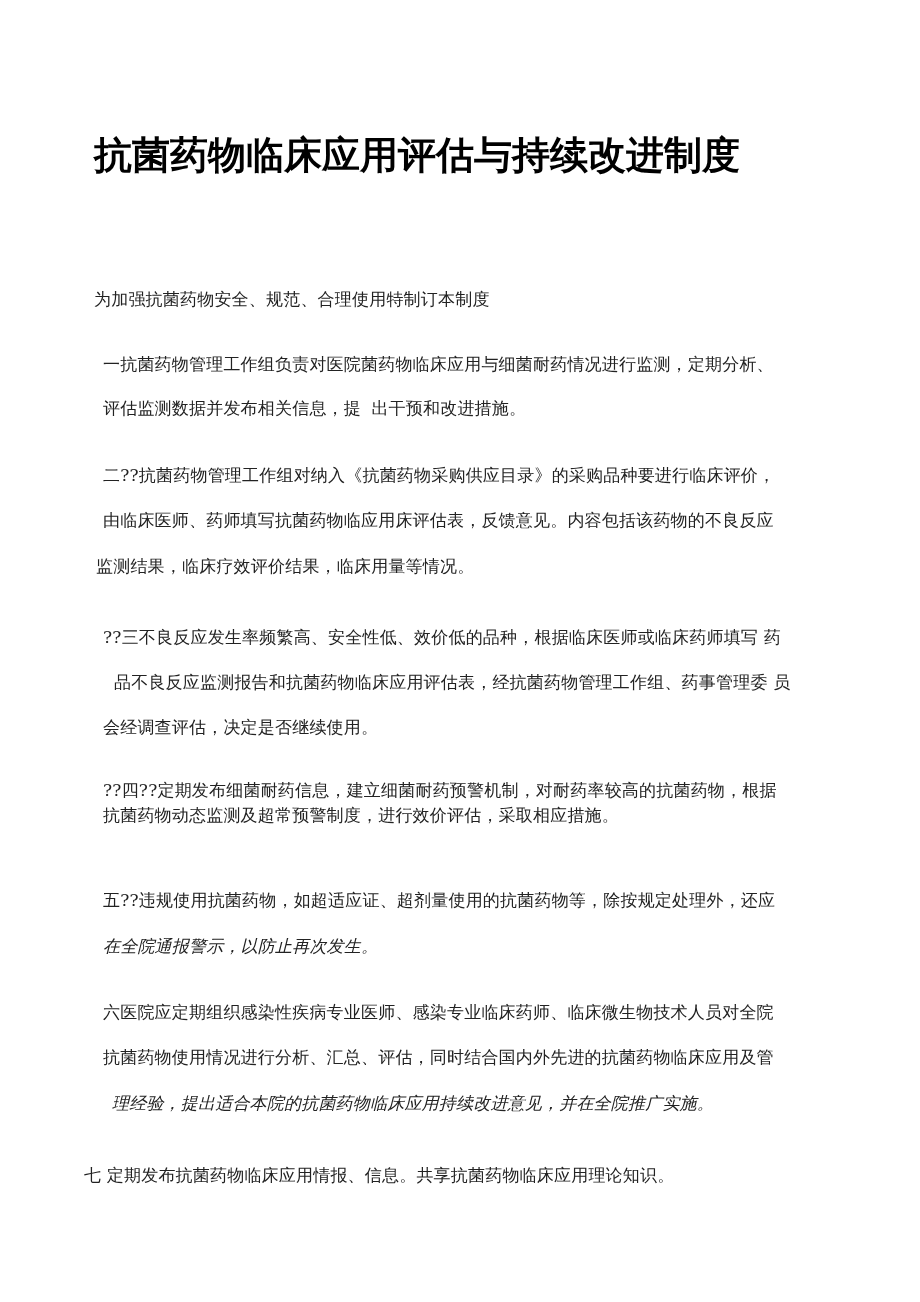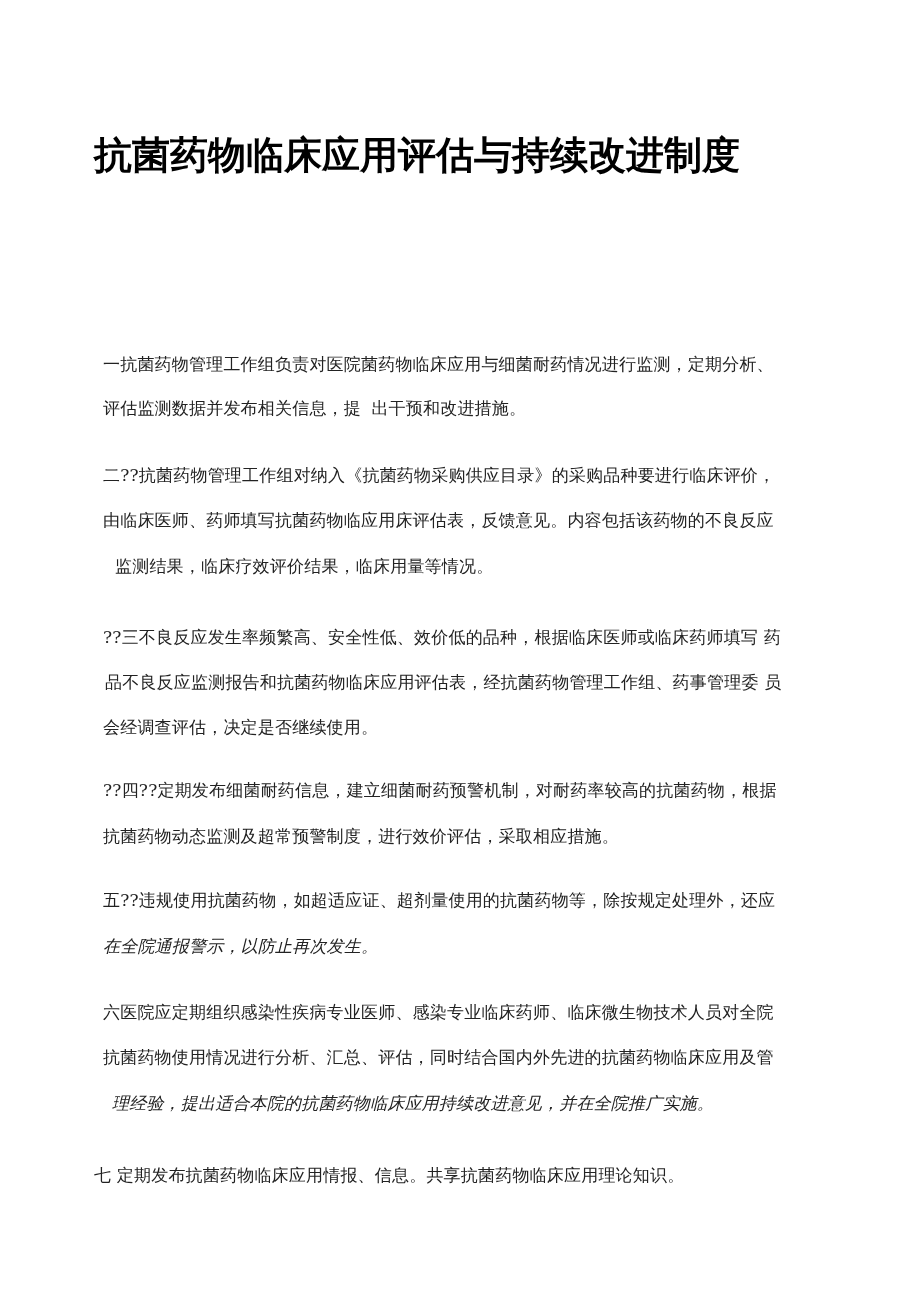--- a/index.html
+++ b/index.html
@@ -44,51 +44,52 @@
       letter-spacing: 0.2px;
     }
   </style>
 </head>
 <body>
 
 <div class="page">
 
   <div class="title">抗菌药物临床应用评估与持续改进制度</div>
 
+  <div class="line" style="left:94px; top:242px;">为加强抗菌药物安全、规范、合理使用特制订本制度</div>
 
   <div>
     <div class="line" style="left:103px; top:307px;">一抗菌药物管理工作组负责对医院菌药物临床应用与细菌耐药情况进行监测，定期分析、</div>
     <div class="line" style="left:103px; top:353px;font-family:Liberation Mono, monospace;">评估监测数据并发布相关信息，提  出干预和改进措施。</div>
   </div>
 
   <div>
     <div class="line" style="left:103px; top:418px;">二??抗菌药物管理工作组对纳入《抗菌药物采购供应目录》的采购品种要进行临床评价，</div>
     <div class="line" style="left:103px; top:463px;text-align:center;">由临床医师、药师填写抗菌药物临应用床评估表，反馈意见。内容包括该药物的不良反应</div>
-    <div class="line" style="left:115px; top:509px;">监测结果，临床疗效评价结果，临床用量等情况。</div>
+    <div class="line" style="left:96px; top:509px;">监测结果，临床疗效评价结果，临床用量等情况。</div>
   </div>
 
   <div>
     <div class="line" style="left:103px; top:580px;">??三不良反应发生率频繁高、安全性低、效价低的品种，根据临床医师或临床药师填写  药</div>
-    <div class="line" style="left:105px; top:625px;">品不良反应监测报告和抗菌药物临床应用评估表，经抗菌药物管理工作组、药事管理委  员</div>
+    <div class="line" style="left:114px; top:625px;">品不良反应监测报告和抗菌药物临床应用评估表，经抗菌药物管理工作组、药事管理委  员</div>
     <div class="line" style="left:103px; top:670px;">会经调查评估，决定是否继续使用。</div>
   </div>
 
   <div>
     <div class="line" style="left:103px; top:733px;">??四??定期发布细菌耐药信息，建立细菌耐药预警机制，对耐药率较高的抗菌药物，根据</div>
-    <div class="line" style="left:103px; top:779px;">抗菌药物动态监测及超常预警制度，进行效价评估，采取相应措施。</div>
+    <div class="line" style="left:103px; top:758px;">抗菌药物动态监测及超常预警制度，进行效价评估，采取相应措施。</div>
   </div>
 
   <div>
     <div class="line" style="left:103px; top:843px;">五??违规使用抗菌药物，如超适应证、超剂量使用的抗菌药物等，除按规定处理外，还应</div>
     <div class="line" style="left:103px; top:889px;font-style:italic;">在全院通报警示，以防止再次发生。</div>
   </div>
 
   <div>
     <div class="line" style="left:103px; top:955px;">六医院应定期组织感染性疾病专业医师、感染专业临床药师、临床微生物技术人员对全院</div>
     <div class="line" style="left:103px; top:1000px;text-align:right;">抗菌药物使用情况进行分析、汇总、评估，同时结合国内外先进的抗菌药物临床应用及管</div>
     <div class="line" style="left:112px; top:1046px;font-style:italic;">理经验，提出适合本院的抗菌药物临床应用持续改进意见，并在全院推广实施。</div>
   </div>
 
   <div>
-    <div class="line" style="left:94px; top:1118px;">七  定期发布抗菌药物临床应用情报、信息。共享抗菌药物临床应用理论知识。</div>
+    <div class="line" style="left:84px; top:1118px;">七  定期发布抗菌药物临床应用情报、信息。共享抗菌药物临床应用理论知识。</div>
   </div>
 
 </div>
 
 </body></html>

